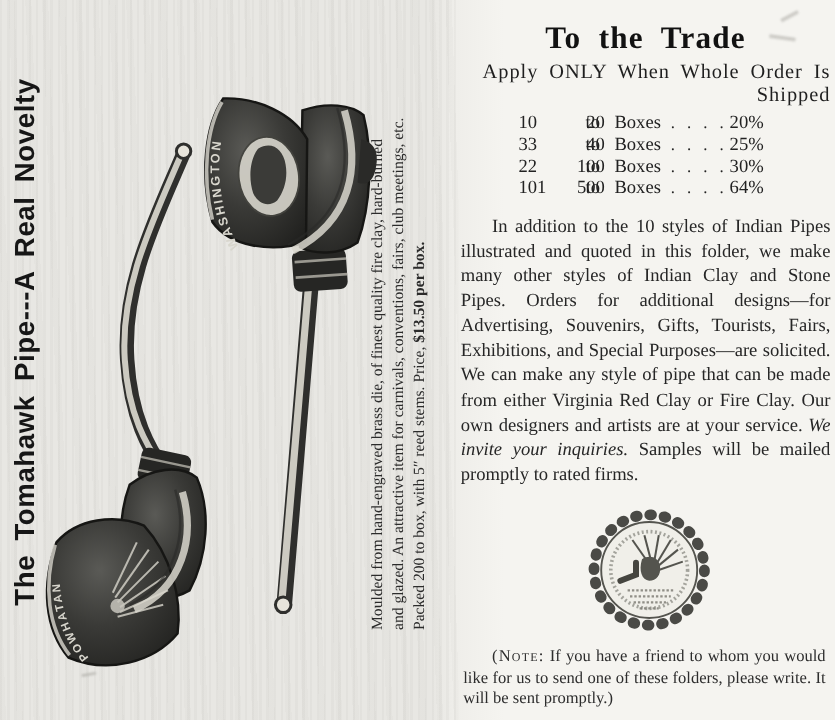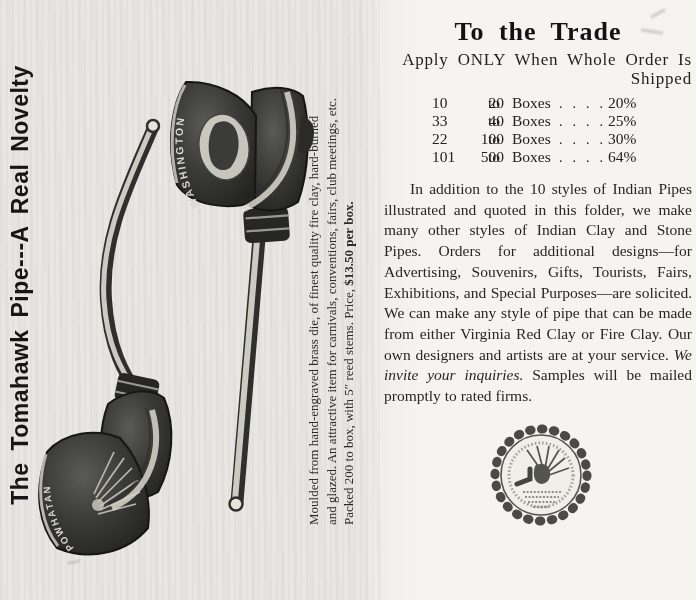--- a/index.html
+++ b/index.html
@@ -207,18 +207,19 @@
       <path d="M 34,64 L 47,59 L 47,49" fill="none" stroke="#45453f" stroke-width="5" stroke-linecap="round"></path>
 
       <g stroke="#807f77" stroke-width="2" stroke-dasharray="2 1.6" opacity=".85">
         <path d="M 40,72 L 78,72"></path>
           <path d="M 42,77 L 76,77"></path>
           <path d="M 45,82 L 72,82"></path>
           <path d="M 50,87 L 66,87"></path>
       </g>
     </svg>
 
+    <div class="note-par"><span class="nlabel">(Note:</span><span>  If you have a friend to whom you would like for us to send one of these folders, please write.  It will be sent promptly.)</span></div>
   </div>
 
   <div class="smudge a"></div>
   <div class="smudge b"></div>
   <div class="smudge c"></div>
 </div>
 
 </body></html>

